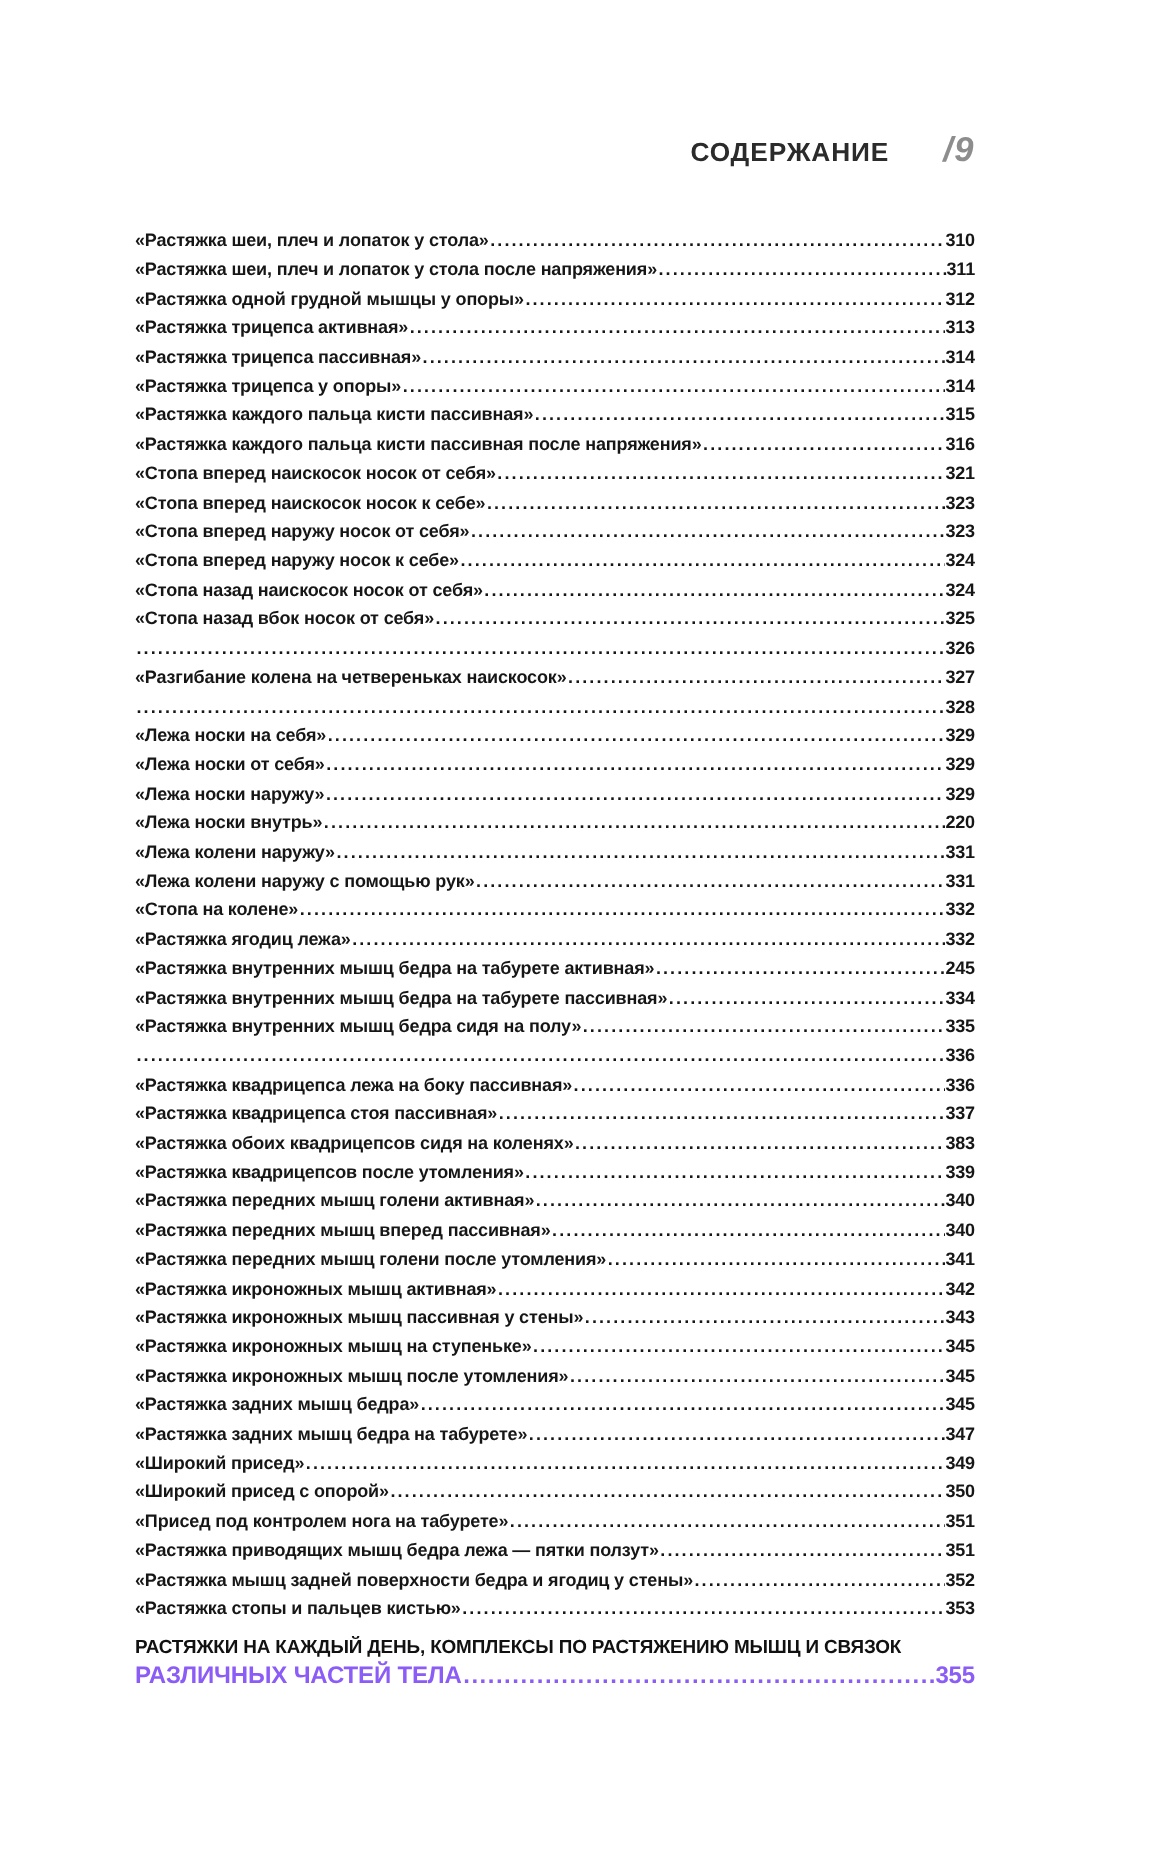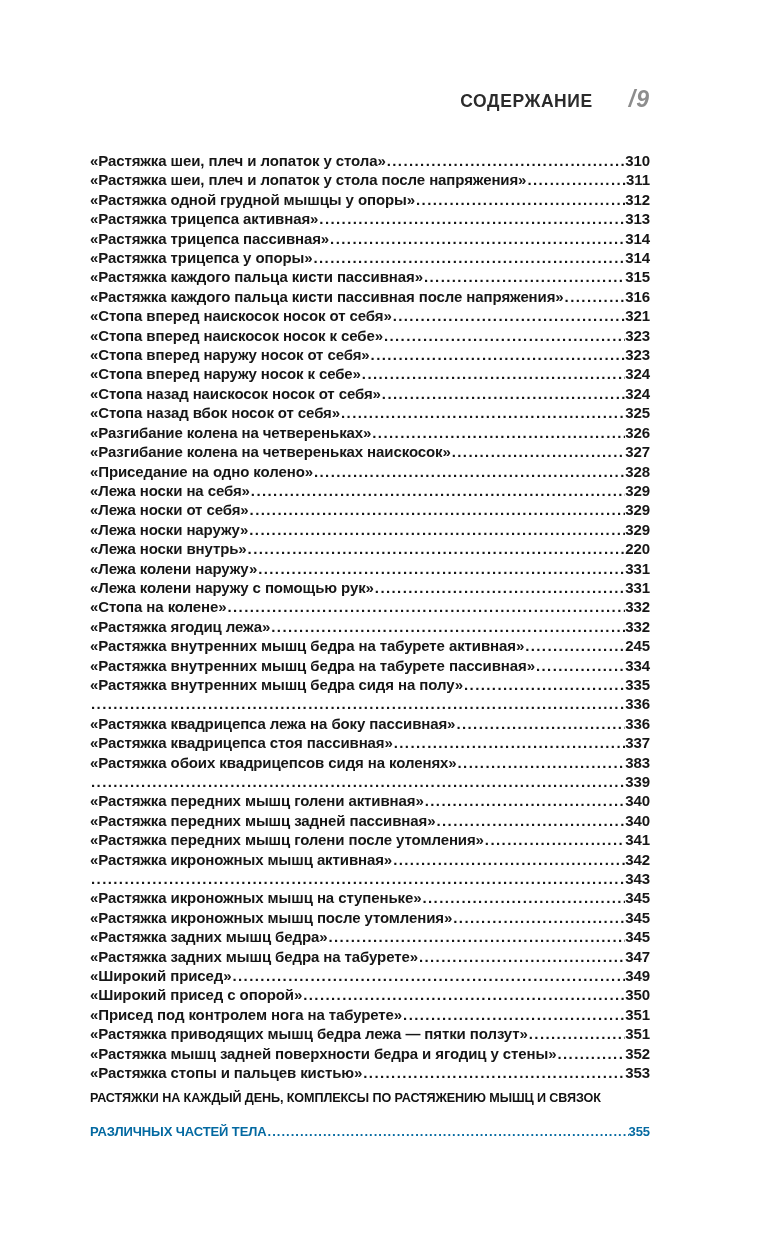--- a/index.html
+++ b/index.html
@@ -46,21 +46,21 @@
     font-style: italic;
     color: #8d8d8d;
     letter-spacing: 1px;
   }
   .toc-list {
     margin-top: 38px;
   }
   .toc-row {
     display: flex;
     align-items: baseline;
-    font-size: 15px;
+    font-size: 12px;
     line-height: 19.4px;
     font-weight: 600;
     color: #161616;
     letter-spacing: -0.1px;
   }
   .toc-title {
     white-space: nowrap;
     flex: 0 0 auto;
   }
   .toc-dots {
@@ -80,25 +80,24 @@
     font-weight: 700;
     font-size: 12.6px;
     line-height: 20.5px;
     color: #111111;
     letter-spacing: -0.1px;
   }
   .toc-section .section-line1 {
     white-space: nowrap;
   }
   .toc-section .toc-row {
-    font-size: 13px;
+    font-size: 16px;
     font-weight: 700;
     line-height: 20.5px;
-    color: #0369a1;
-    margin-top: 14px;
+    color: #8b5cf6;
   }
   .toc-section .toc-dots {
     letter-spacing: 1px;
   }
 </style>
 </head>
 <body>
 
 <div class="page">
   <div class="content">
@@ -173,31 +172,29 @@
           <span class="toc-title">«Стопа назад наискосок носок от себя»</span>
           <span class="toc-dots">............................................................................................................................................................................................................................</span>
           <span class="toc-page">324</span>
         </div>
         <div class="toc-row">
           <span class="toc-title">«Стопа назад вбок носок от себя»</span>
           <span class="toc-dots">............................................................................................................................................................................................................................</span>
           <span class="toc-page">325</span>
         </div>
         <div class="toc-row">
-          <span class="toc-title">«Разгибание колена на четвереньках»</span>
           <span class="toc-dots">............................................................................................................................................................................................................................</span>
           <span class="toc-page">326</span>
         </div>
         <div class="toc-row">
           <span class="toc-title">«Разгибание колена на четвереньках наискосок»</span>
           <span class="toc-dots">............................................................................................................................................................................................................................</span>
           <span class="toc-page">327</span>
         </div>
         <div class="toc-row">
-          <span class="toc-title">«Приседание на одно колено»</span>
           <span class="toc-dots">............................................................................................................................................................................................................................</span>
           <span class="toc-page">328</span>
         </div>
         <div class="toc-row">
           <span class="toc-title">«Лежа носки на себя»</span>
           <span class="toc-dots">............................................................................................................................................................................................................................</span>
           <span class="toc-page">329</span>
         </div>
         <div class="toc-row">
           <span class="toc-title">«Лежа носки от себя»</span>
@@ -262,44 +259,46 @@
           <span class="toc-title">«Растяжка квадрицепса стоя пассивная»</span>
           <span class="toc-dots">............................................................................................................................................................................................................................</span>
           <span class="toc-page">337</span>
         </div>
         <div class="toc-row">
           <span class="toc-title">«Растяжка обоих квадрицепсов сидя на коленях»</span>
           <span class="toc-dots">............................................................................................................................................................................................................................</span>
           <span class="toc-page">383</span>
         </div>
         <div class="toc-row">
+          <span class="toc-title">«Растяжка квадрицепсов после утомления»</span>
           <span class="toc-dots">............................................................................................................................................................................................................................</span>
           <span class="toc-page">339</span>
         </div>
         <div class="toc-row">
           <span class="toc-title">«Растяжка передних мышц голени активная»</span>
           <span class="toc-dots">............................................................................................................................................................................................................................</span>
           <span class="toc-page">340</span>
         </div>
         <div class="toc-row">
-          <span class="toc-title">«Растяжка передних мышц задней пассивная»</span>
+          <span class="toc-title">«Растяжка передних мышц вперед пассивная»</span>
           <span class="toc-dots">............................................................................................................................................................................................................................</span>
           <span class="toc-page">340</span>
         </div>
         <div class="toc-row">
           <span class="toc-title">«Растяжка передних мышц голени после утомления»</span>
           <span class="toc-dots">............................................................................................................................................................................................................................</span>
           <span class="toc-page">341</span>
         </div>
         <div class="toc-row">
           <span class="toc-title">«Растяжка икроножных мышц активная»</span>
           <span class="toc-dots">............................................................................................................................................................................................................................</span>
           <span class="toc-page">342</span>
         </div>
         <div class="toc-row">
+          <span class="toc-title">«Растяжка икроножных мышц пассивная у стены»</span>
           <span class="toc-dots">............................................................................................................................................................................................................................</span>
           <span class="toc-page">343</span>
         </div>
         <div class="toc-row">
           <span class="toc-title">«Растяжка икроножных мышц на ступеньке»</span>
           <span class="toc-dots">............................................................................................................................................................................................................................</span>
           <span class="toc-page">345</span>
         </div>
         <div class="toc-row">
           <span class="toc-title">«Растяжка икроножных мышц после утомления»</span>

